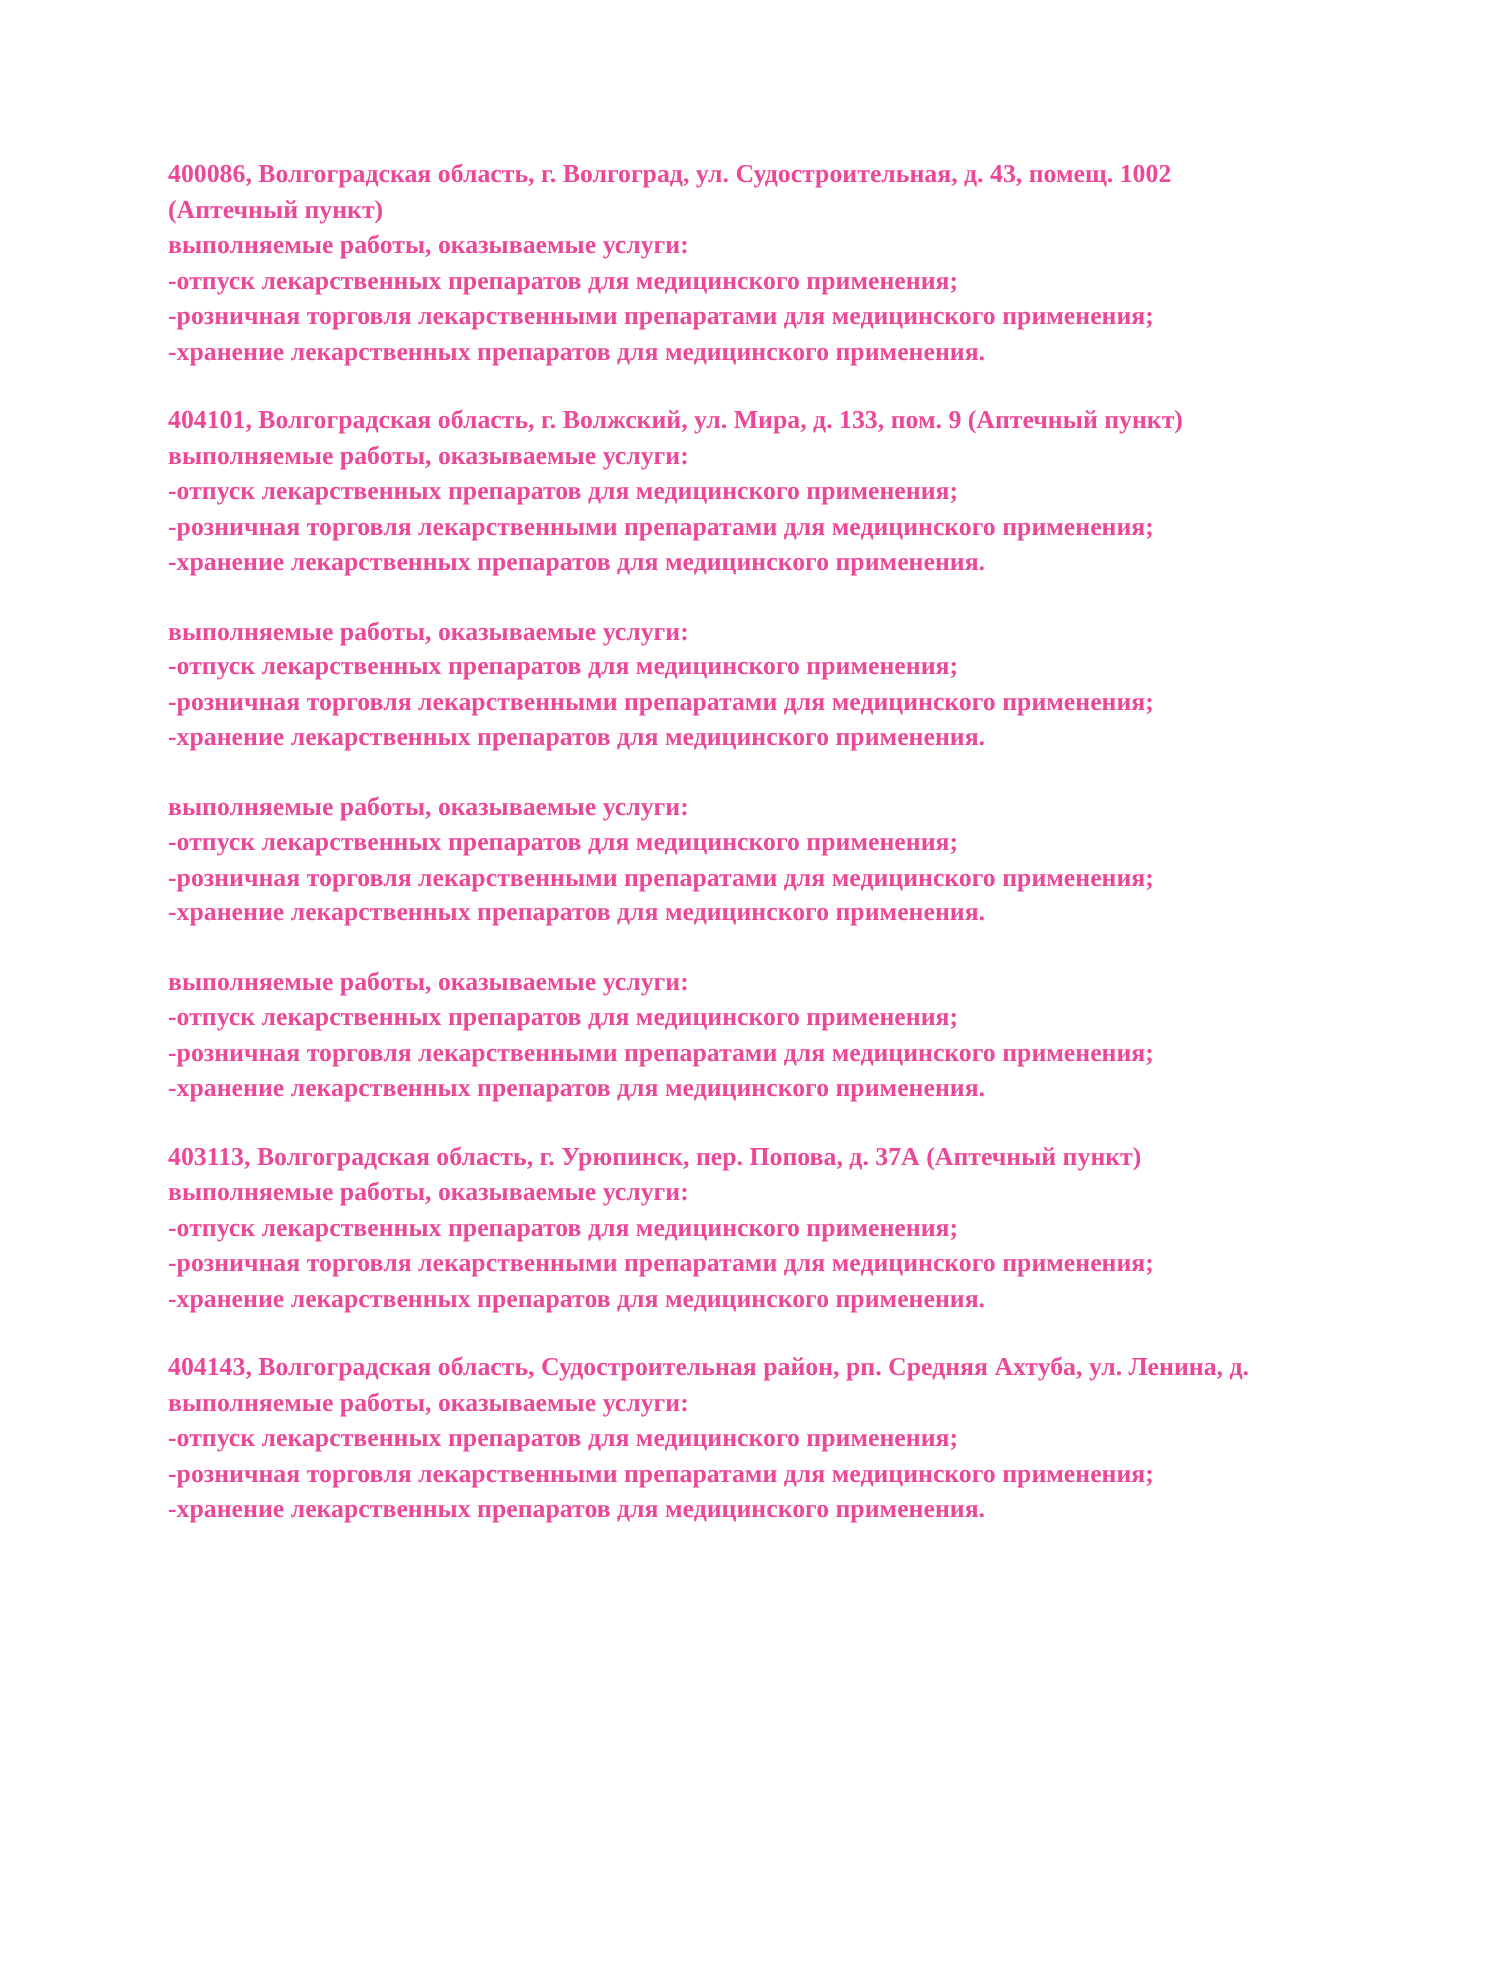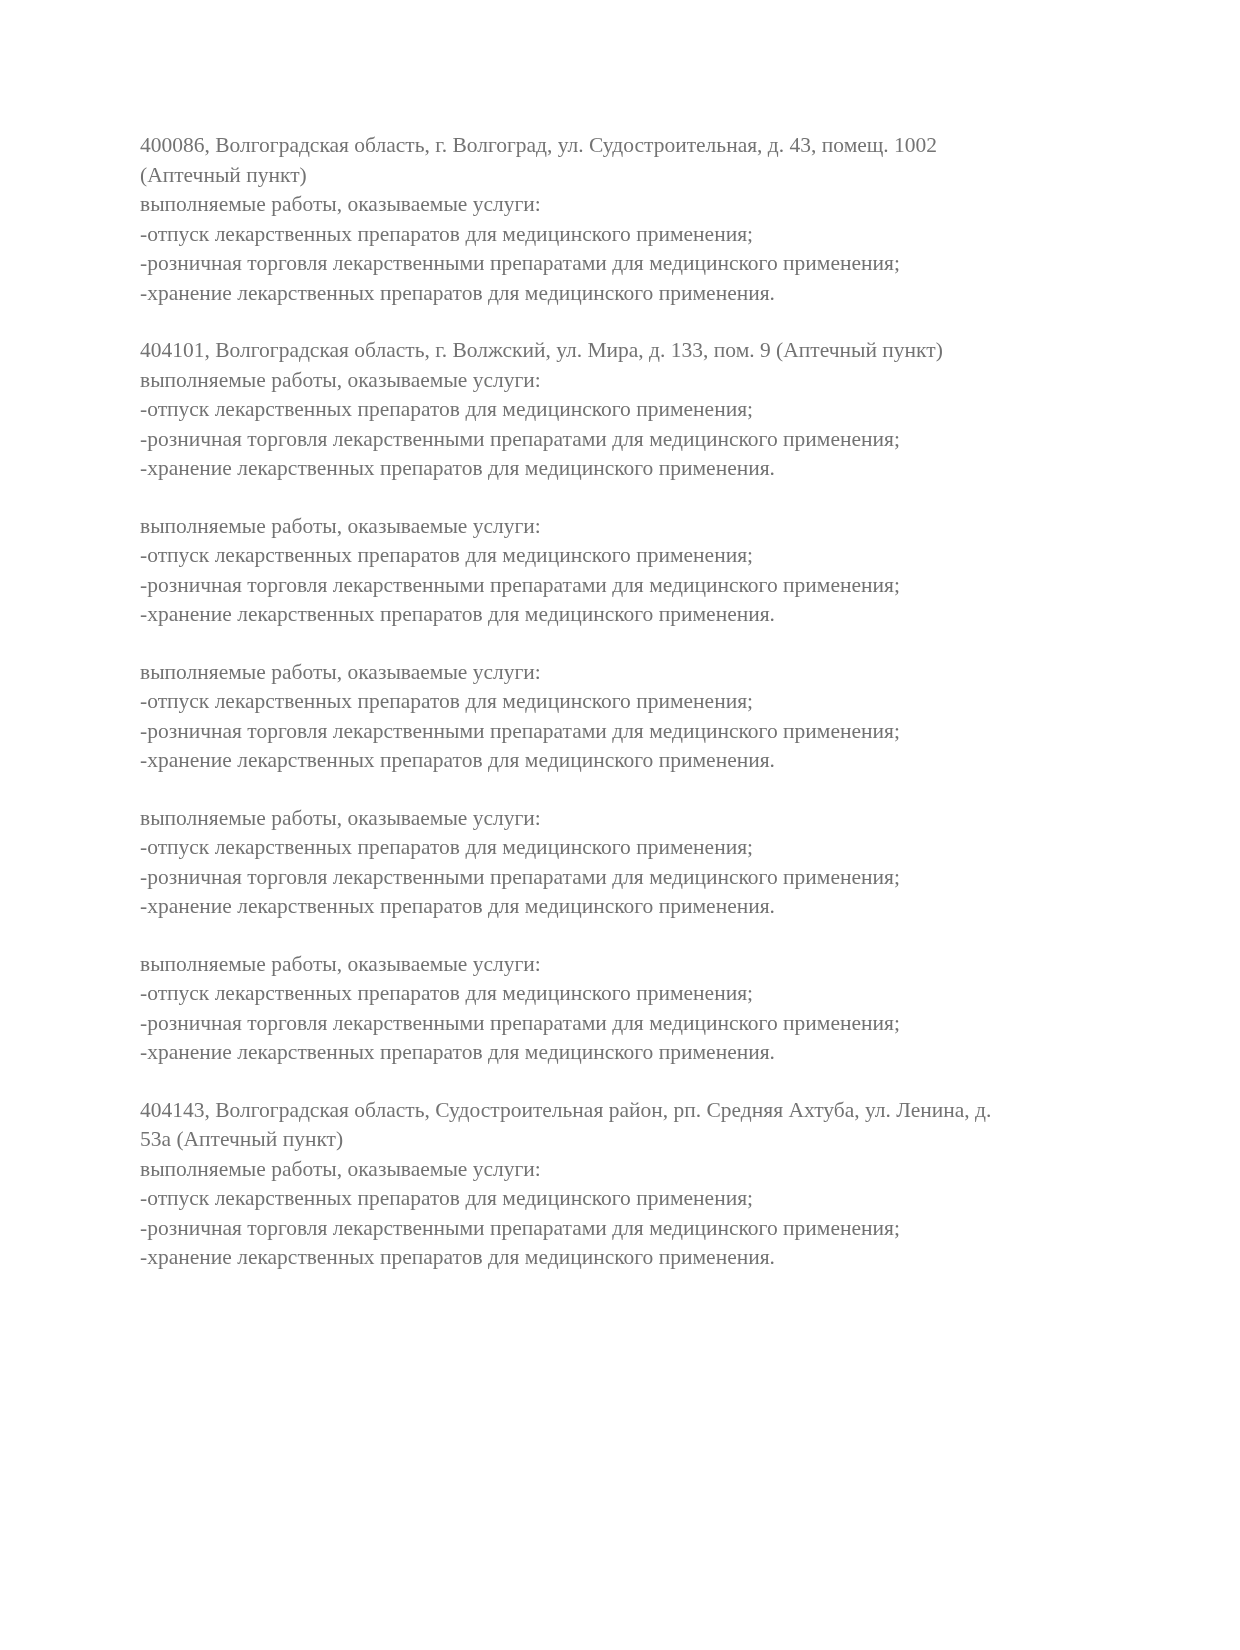--- a/index.html
+++ b/index.html
@@ -14,21 +14,22 @@
     overflow: hidden;
   }
   .doc {
     position: absolute;
     left: 140px;
     top: 131px;
     width: 1070px;
     font-family: "Liberation Serif", "DejaVu Serif", serif;
     font-size: 21.5px;
     line-height: 29.5px;
-    color: #737373;
+    color: #ec4899;
+    font-weight: bold;
   }
   .entry {
     margin: 0 0 28px 0;
   }
   .line {
     white-space: nowrap;
   }
 </style>
 </head>
 <body>
@@ -67,28 +68,28 @@
   </div>
 
   <div class="entry">
     <div class="line">выполняемые работы, оказываемые услуги:</div>
     <div class="line">-отпуск лекарственных препаратов для медицинского применения;</div>
     <div class="line">-розничная торговля лекарственными препаратами для медицинского применения;</div>
     <div class="line">-хранение лекарственных препаратов для медицинского применения.</div>
   </div>
 
   <div class="entry">
+    <div class="line">403113, Волгоградская область, г. Урюпинск, пер. Попова, д. 37А (Аптечный пункт)</div>
     <div class="line">выполняемые работы, оказываемые услуги:</div>
     <div class="line">-отпуск лекарственных препаратов для медицинского применения;</div>
     <div class="line">-розничная торговля лекарственными препаратами для медицинского применения;</div>
     <div class="line">-хранение лекарственных препаратов для медицинского применения.</div>
   </div>
 
   <div class="entry">
     <div class="line">404143, Волгоградская область, Судостроительная район, рп. Средняя Ахтуба, ул. Ленина, д.</div>
-    <div class="line">53а (Аптечный пункт)</div>
     <div class="line">выполняемые работы, оказываемые услуги:</div>
     <div class="line">-отпуск лекарственных препаратов для медицинского применения;</div>
     <div class="line">-розничная торговля лекарственными препаратами для медицинского применения;</div>
     <div class="line">-хранение лекарственных препаратов для медицинского применения.</div>
   </div>
 
 </div>
 
 </body></html>

